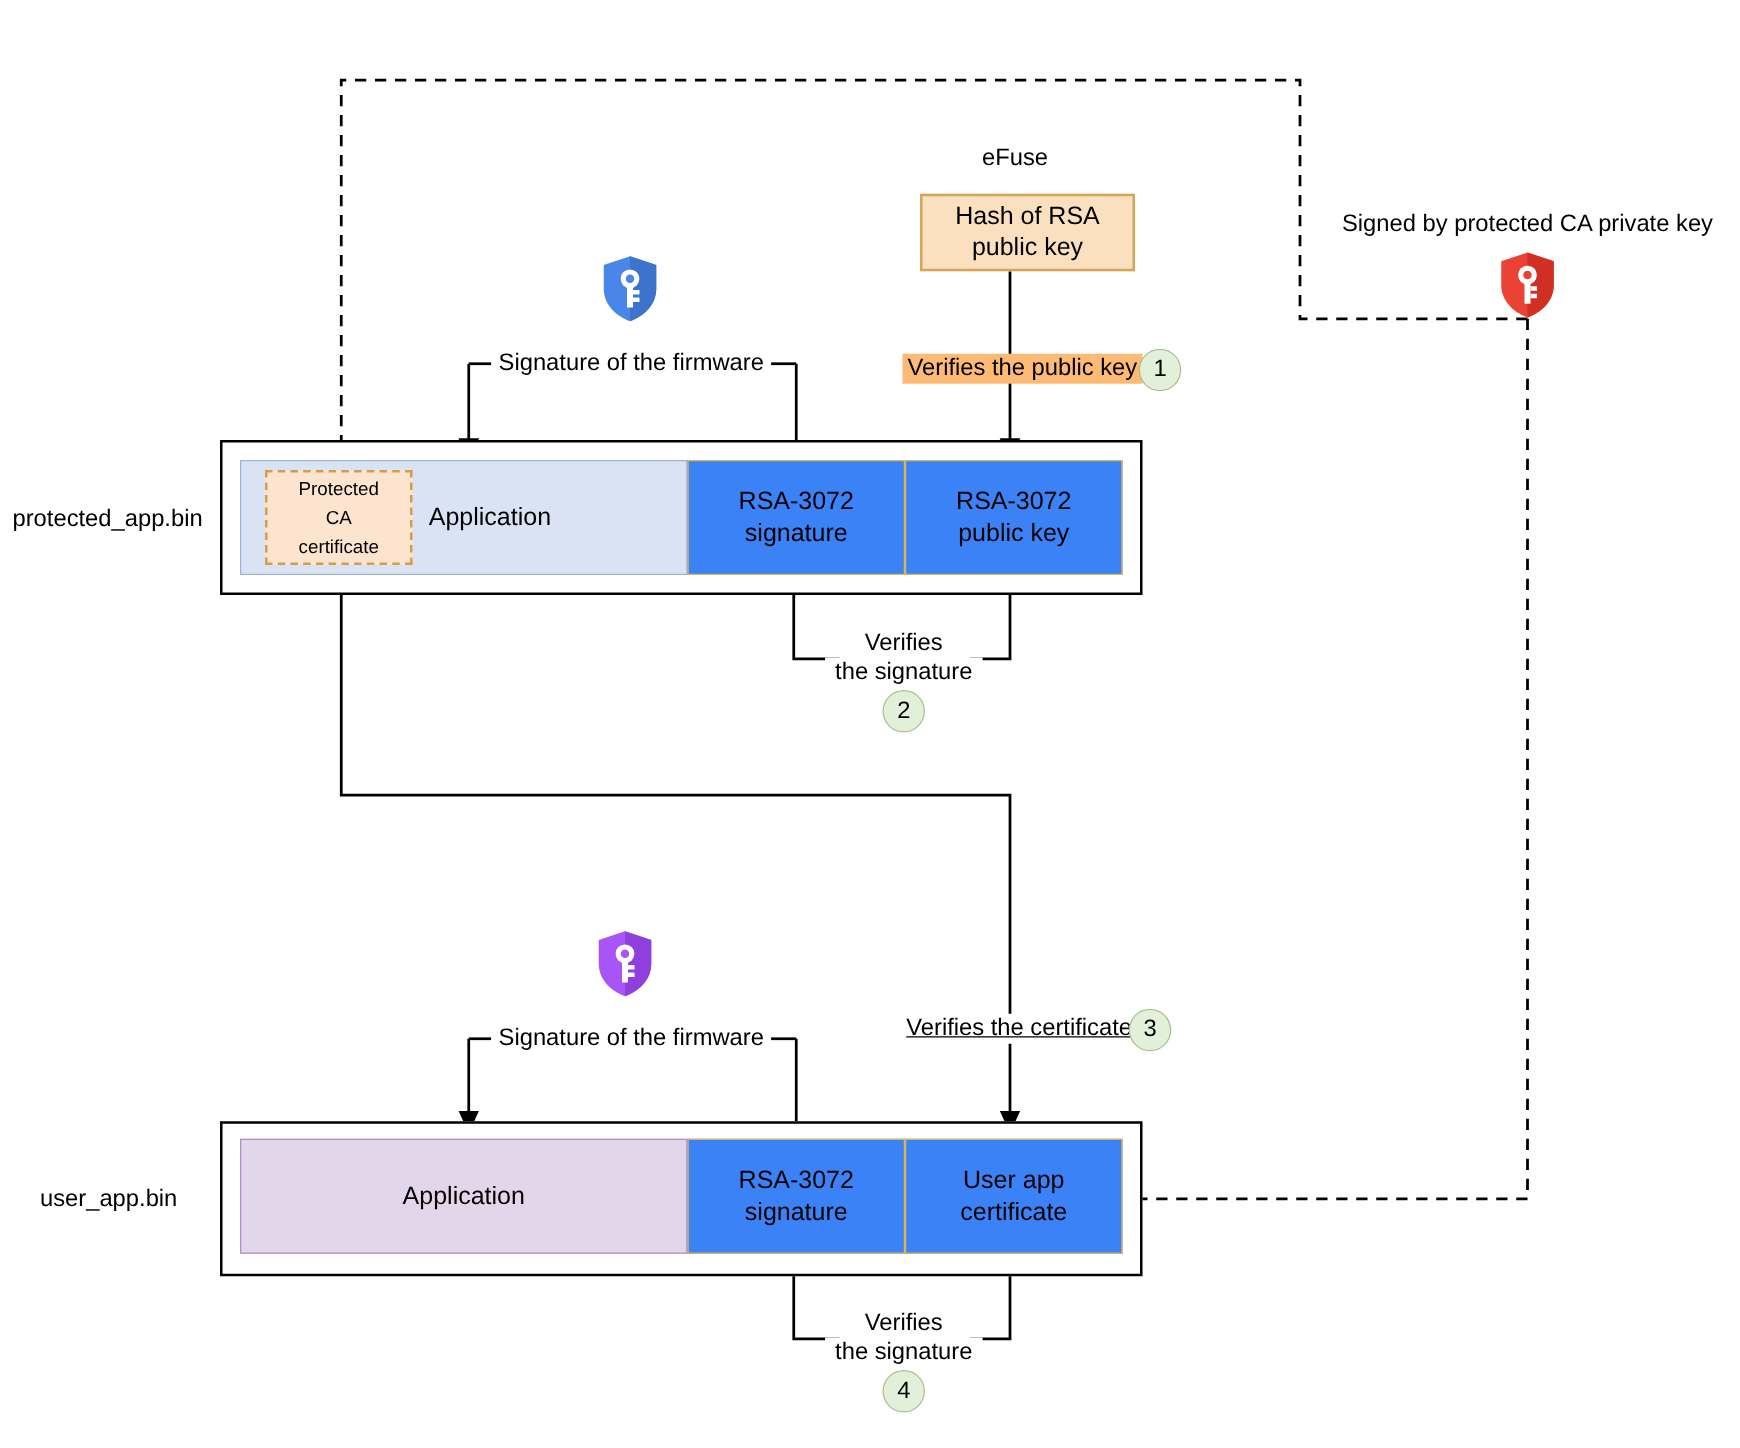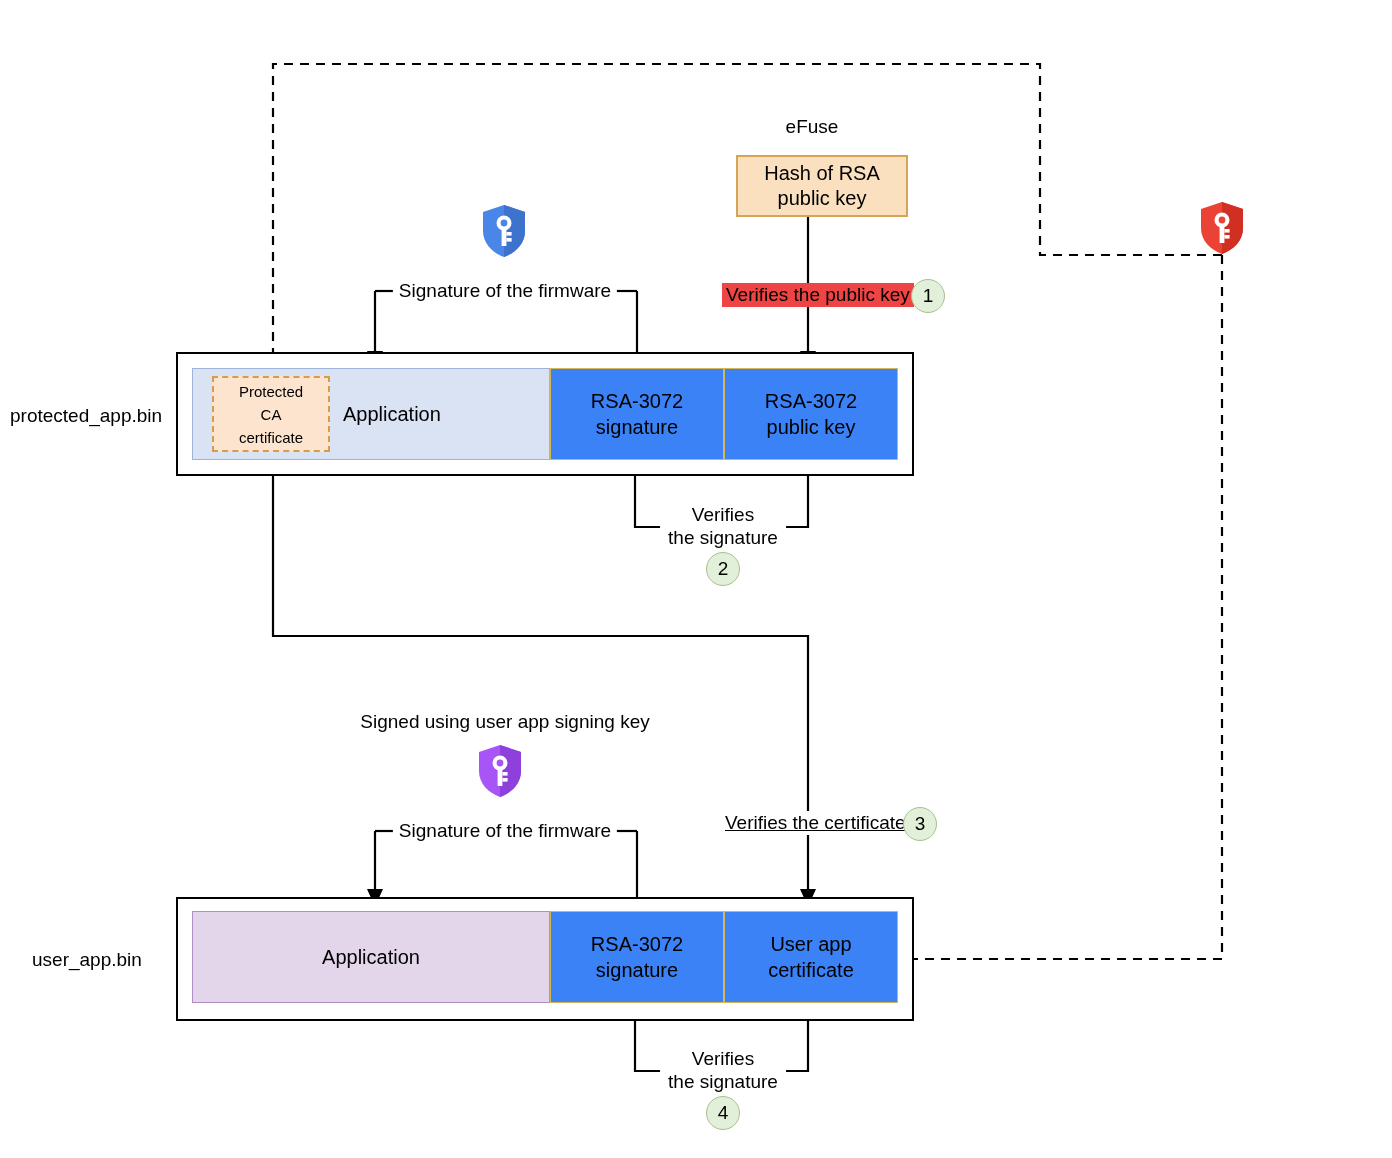--- a/index.html
+++ b/index.html
@@ -75,34 +75,35 @@
   <svg class="shield" style="left:480px;top:203px;" viewBox="0 0 48 56">
     <path d="M24 2 L45 9 V28 C45 41 35 50 24 54 C13 50 3 41 3 28 V9 Z" fill="#4a86e8"></path>
     <path d="M24 2 L45 9 V28 C45 41 35 50 24 54 Z" fill="#3d73cc"></path>
     <circle cx="24" cy="20" r="7.5" fill="#fff"></circle>
     <circle cx="24" cy="20" r="3.4" fill="#4a86e8"></circle>
     <rect x="21.6" y="24" width="4.8" height="19" fill="#fff"></rect>
     <rect x="26.4" y="29" width="5.2" height="3.6" fill="#fff"></rect>
     <rect x="26.4" y="35" width="5.2" height="3.6" fill="#fff"></rect>
   </svg>
 
+  <div class="lbl center" style="left:1222px;top:168px;">Signed by protected CA private key</div>
 
   <svg class="shield" style="left:1198px;top:200px;" viewBox="0 0 48 56">
     <path d="M24 2 L45 9 V28 C45 41 35 50 24 54 C13 50 3 41 3 28 V9 Z" fill="#ea4335"></path>
     <path d="M24 2 L45 9 V28 C45 41 35 50 24 54 Z" fill="#d02f22"></path>
     <circle cx="24" cy="20" r="7.5" fill="#fff"></circle>
     <circle cx="24" cy="20" r="3.4" fill="#ea4335"></circle>
     <rect x="21.6" y="24" width="4.8" height="19" fill="#fff"></rect>
     <rect x="26.4" y="29" width="5.2" height="3.6" fill="#fff"></rect>
     <rect x="26.4" y="35" width="5.2" height="3.6" fill="#fff"></rect>
   </svg>
 
   <div class="lbl center" style="left:505px;top:279px;background:#fff;padding:0 6px;">Signature of the firmware</div>
 
-  <div class="lbl" style="left:722px;top:283px;background:#ef4444;padding:0 4px;text-align:right;">Verifies the public key</div>
+  <div class="lbl" style="left:722px;top:283px;background:#fdba74;padding:0 4px;text-align:right;">Verifies the public key</div>
   <div class="step" style="left:911px;top:279px;">1</div>
 
   <div class="lbl" style="left:10px;top:404px;">protected_app.bin</div>
 
   <div class="container" style="left:176px;top:352px;width:738px;height:124px;"></div>
 
   <div class="seg seg-blue" style="left:192px;top:368px;width:358px;height:92px;justify-content:flex-start;padding-left:150px;box-sizing:border-box;">
     <div>Application</div>
   </div>
 
@@ -125,21 +126,20 @@
     <div>
       <div>RSA-3072</div>
       <div>public key</div>
     </div>
   </div>
 
   <div class="lbl center" style="left:723px;top:503px;background:#fff;padding:0 8px;">Verifies</div>
   <div class="lbl center" style="left:723px;top:526px;background:#fff;padding:0 8px;">the signature</div>
   <div class="step" style="left:706px;top:552px;">2</div>
 
-  <div class="lbl center" style="left:505px;top:710px;">Signed using user app signing key</div>
 
   <svg class="shield" style="left:476px;top:743px;" viewBox="0 0 48 56">
     <path d="M24 2 L45 9 V28 C45 41 35 50 24 54 C13 50 3 41 3 28 V9 Z" fill="#a855f7"></path>
     <path d="M24 2 L45 9 V28 C45 41 35 50 24 54 Z" fill="#8e3fdc"></path>
     <circle cx="24" cy="20" r="7.5" fill="#fff"></circle>
     <circle cx="24" cy="20" r="3.4" fill="#a855f7"></circle>
     <rect x="21.6" y="24" width="4.8" height="19" fill="#fff"></rect>
     <rect x="26.4" y="29" width="5.2" height="3.6" fill="#fff"></rect>
     <rect x="26.4" y="35" width="5.2" height="3.6" fill="#fff"></rect>
   </svg>

